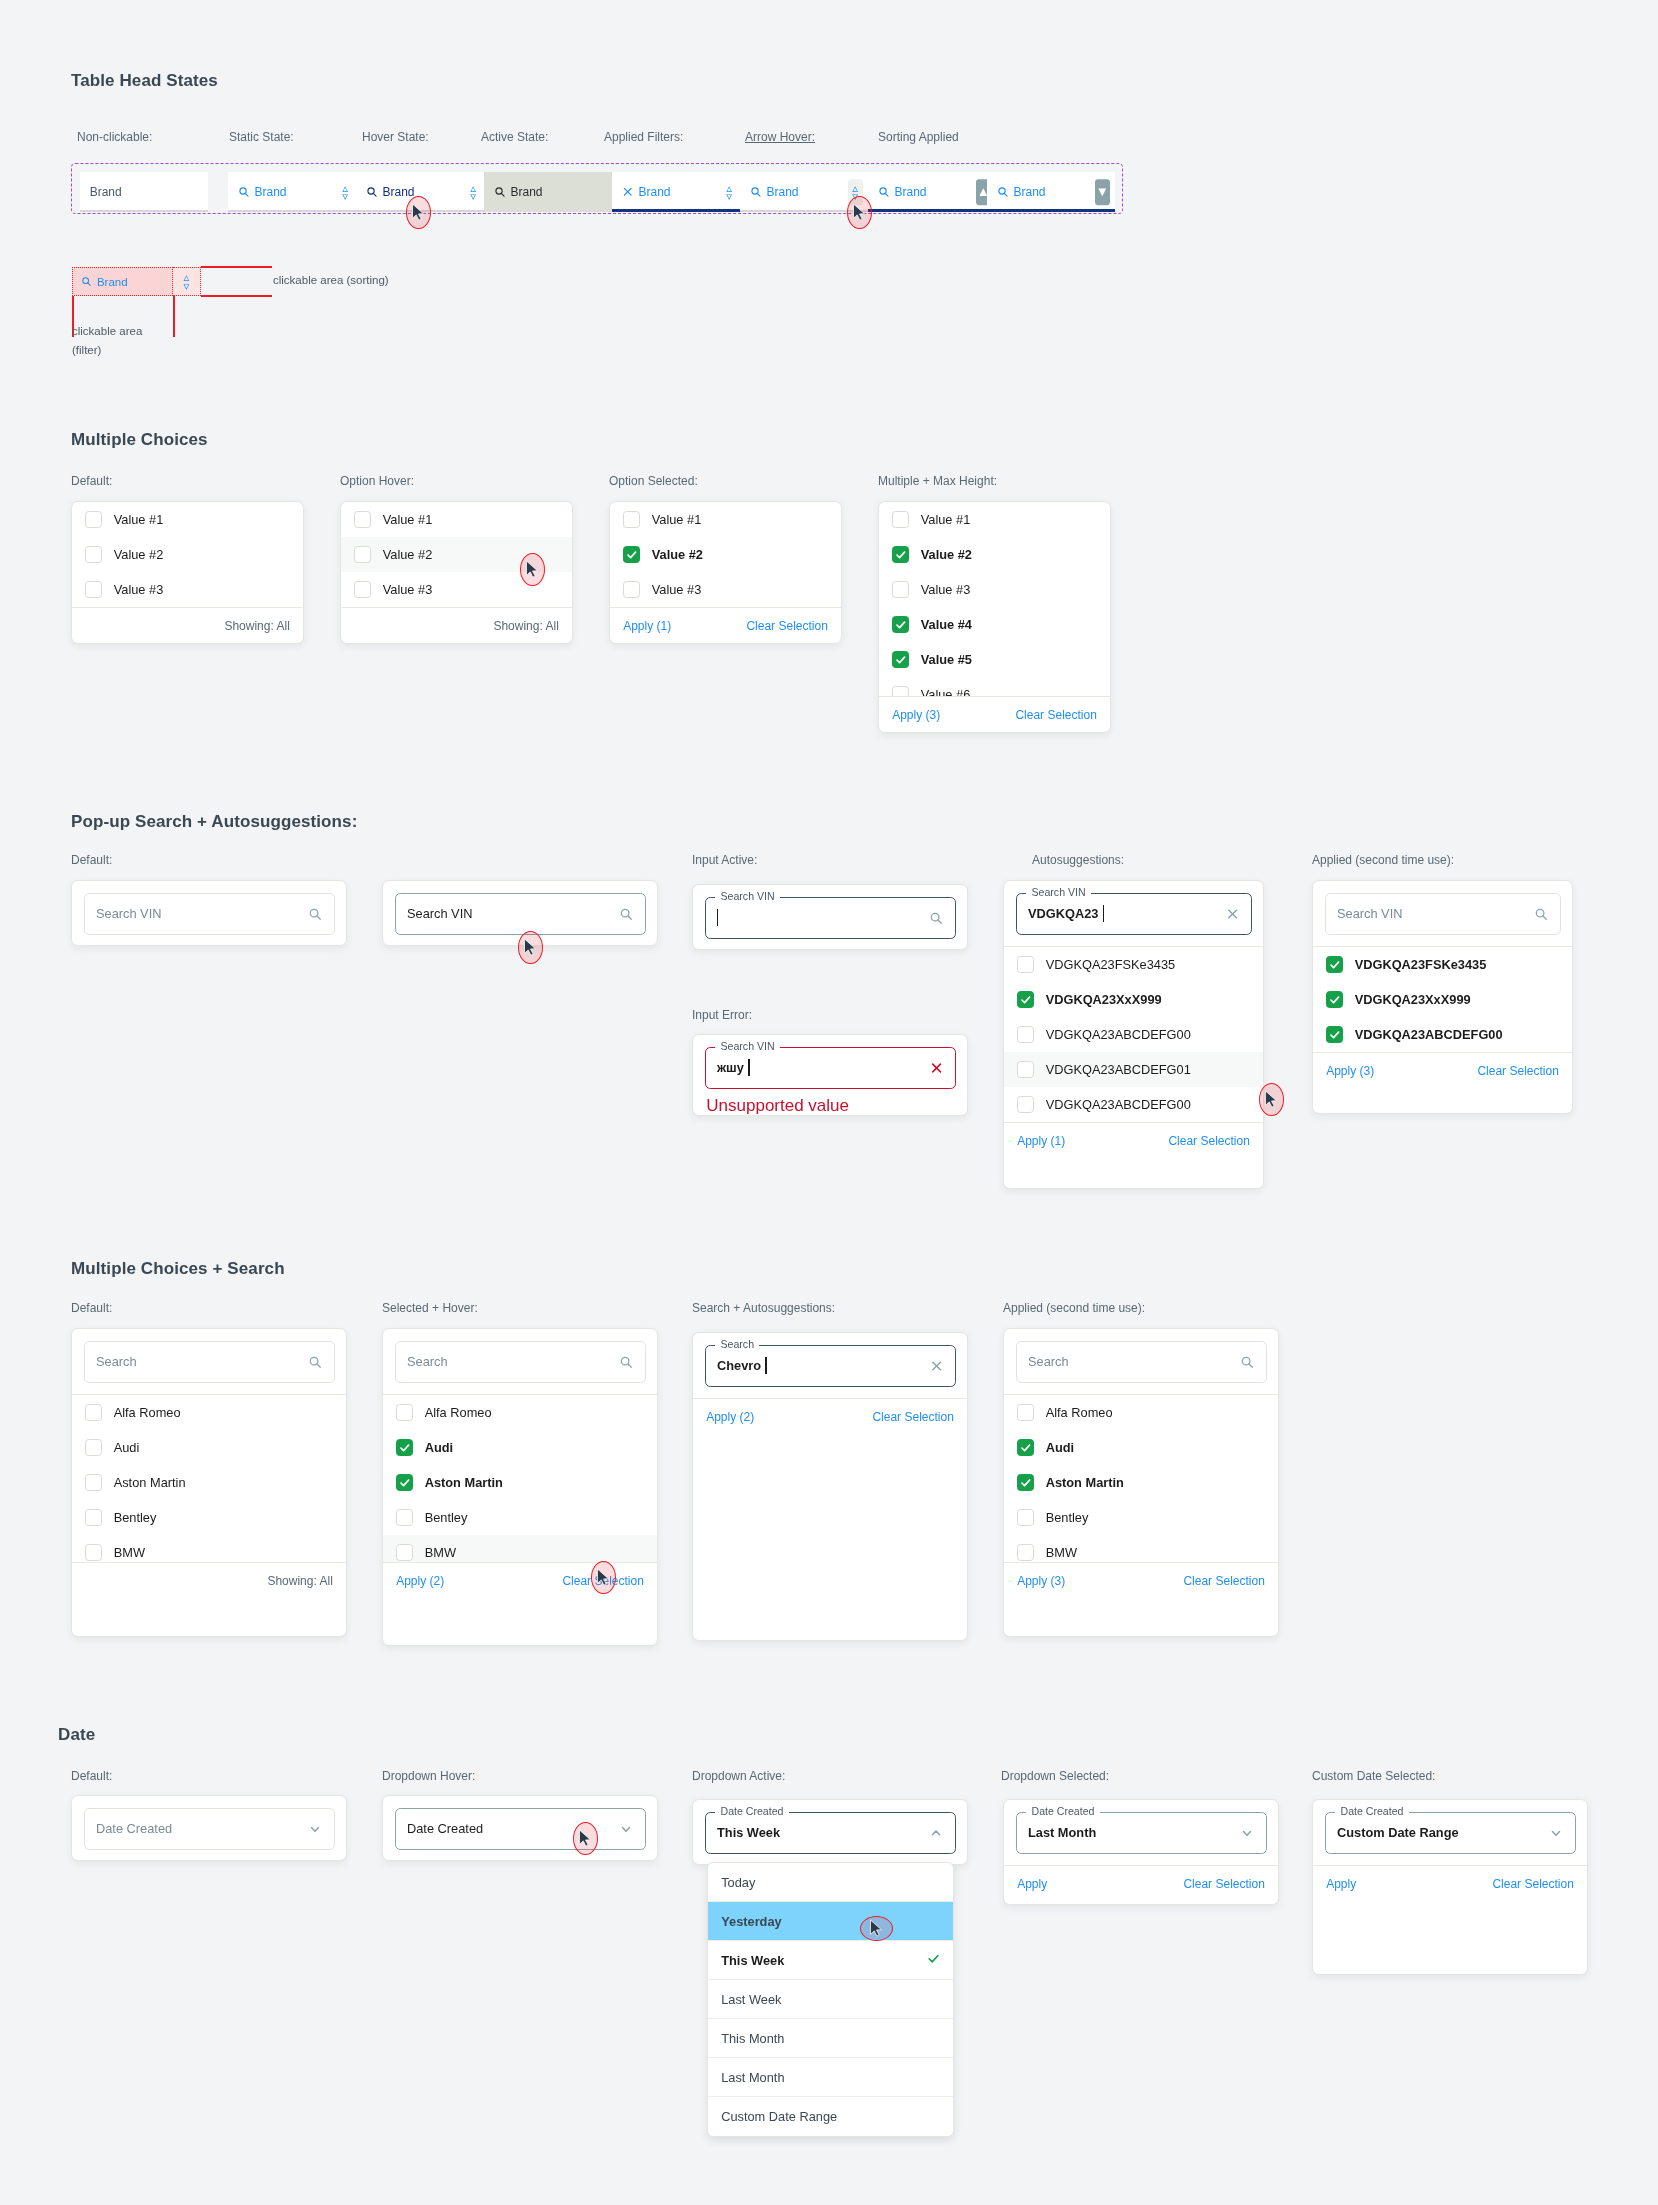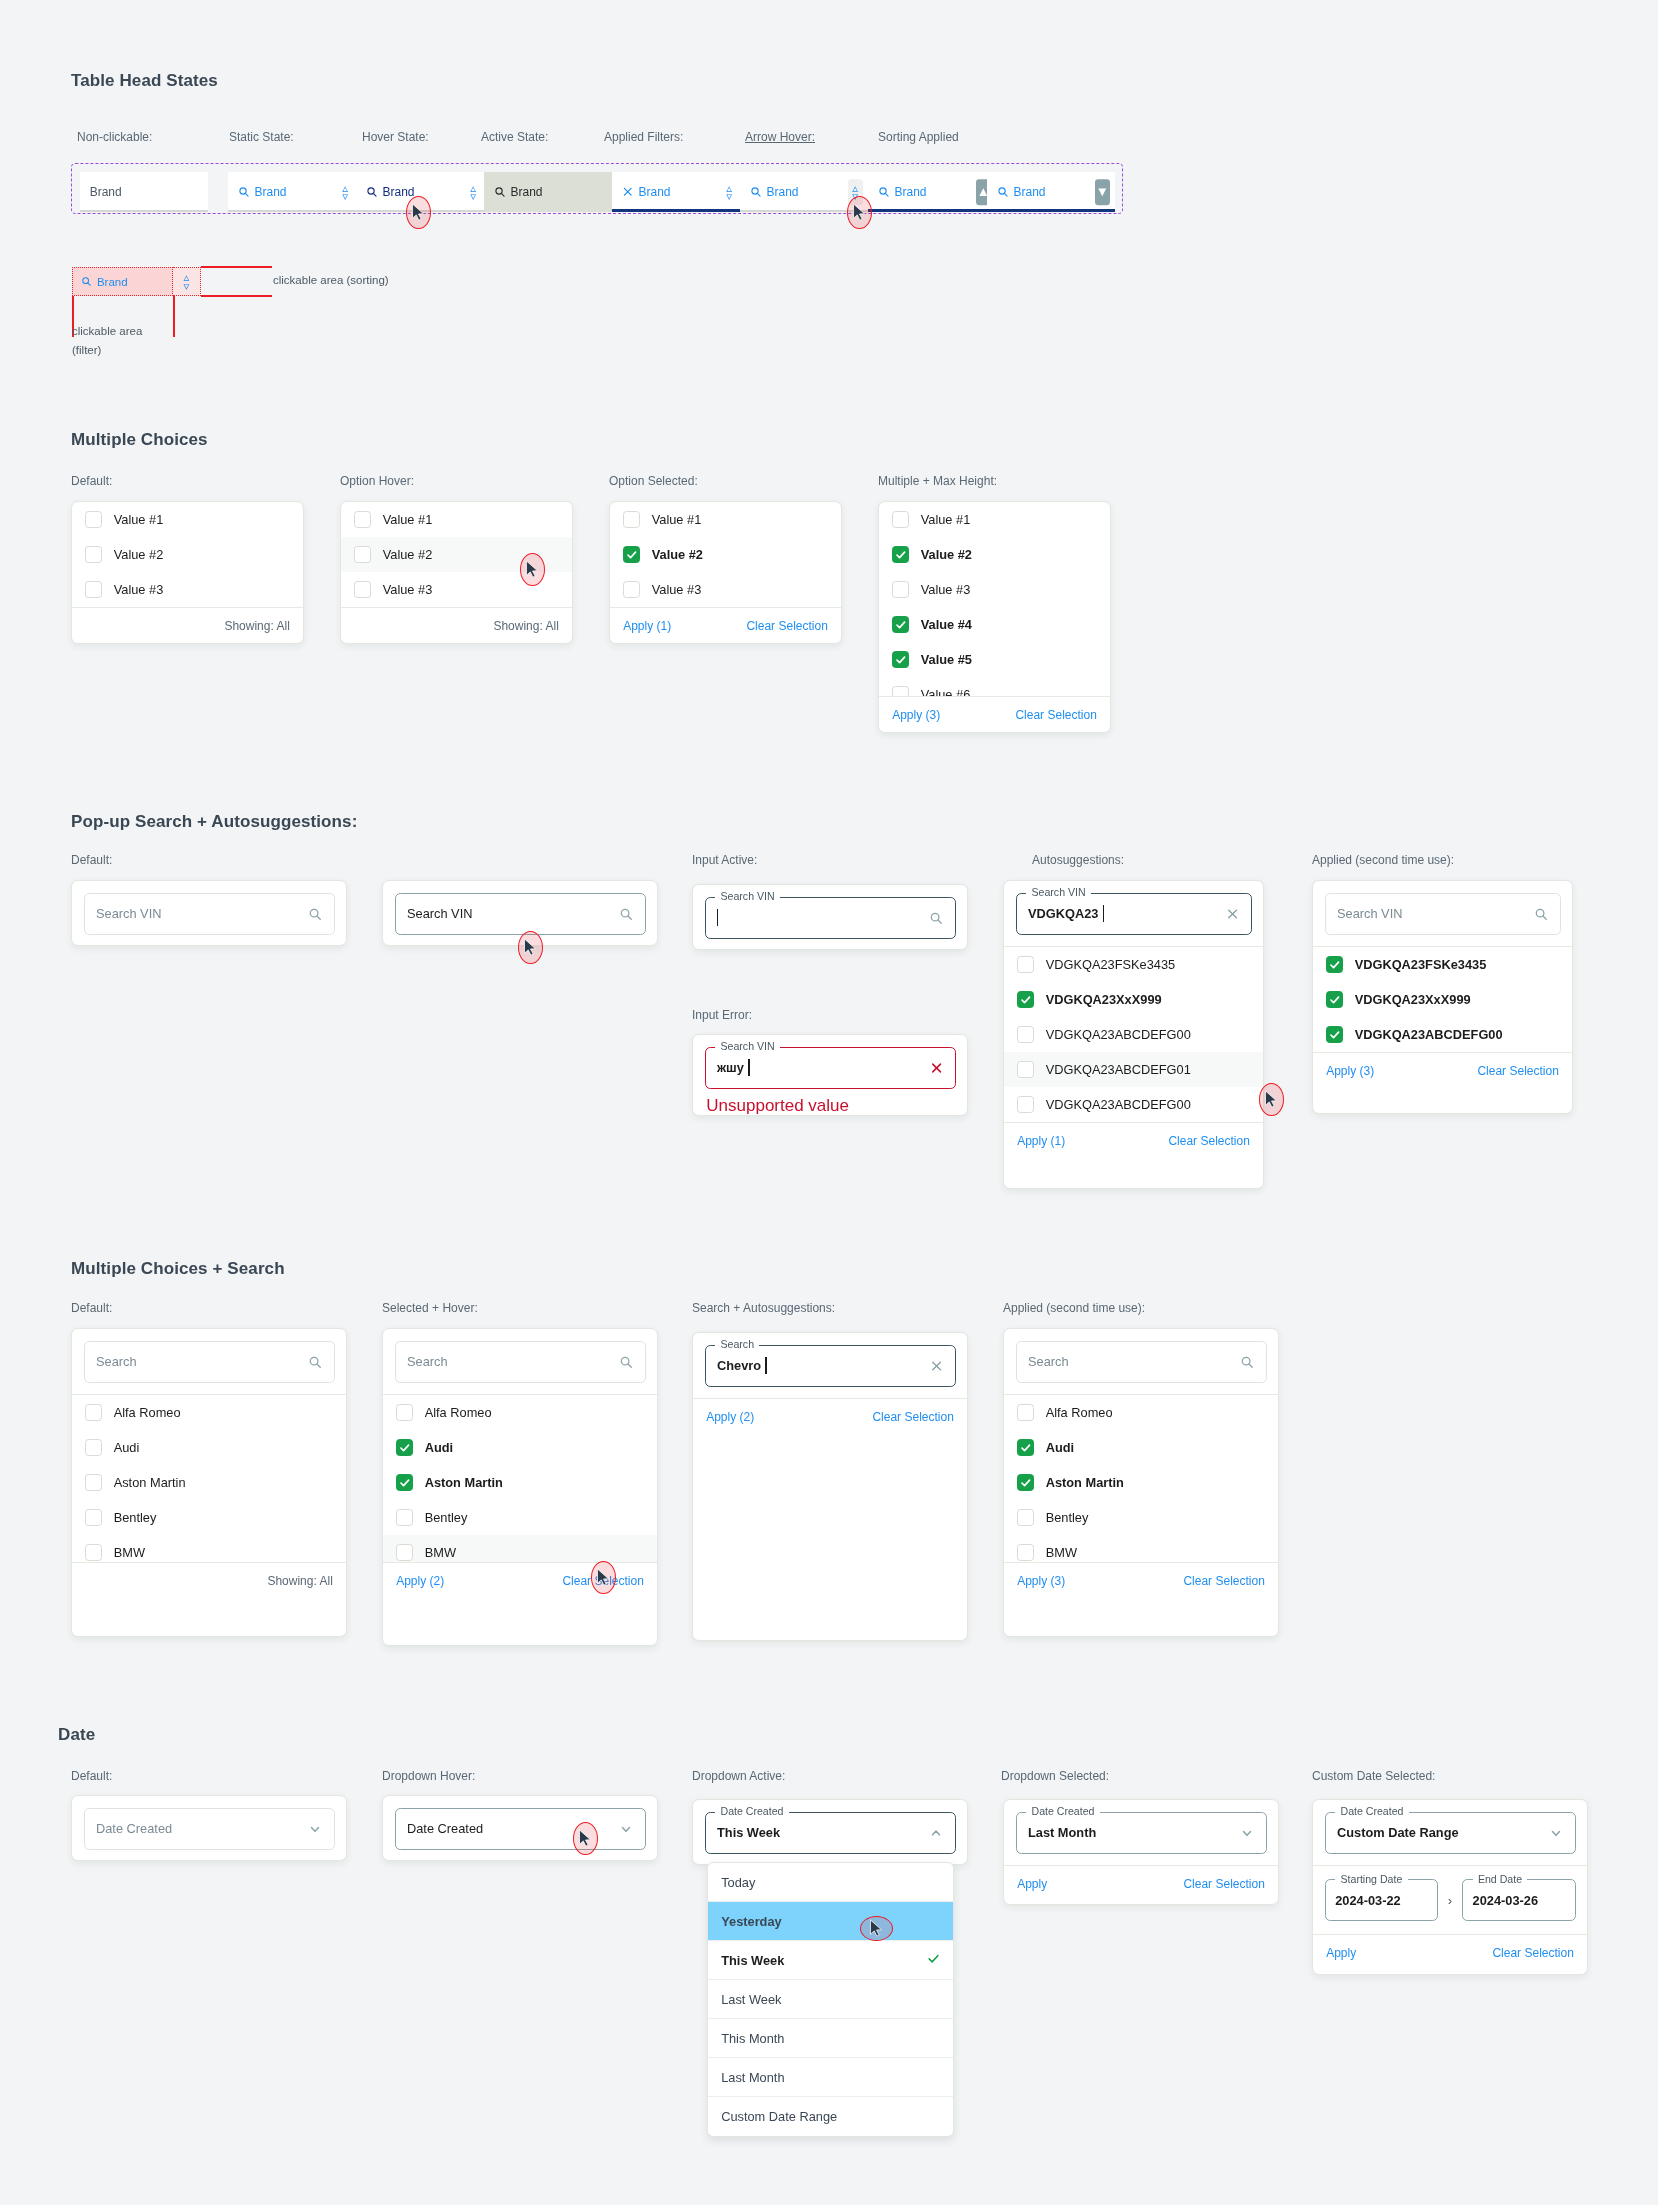--- a/index.html
+++ b/index.html
@@ -919,31 +919,20 @@
       <div class="field hoverline">
         <span class="legend">Date Created</span>
         <span class="val">Custom Date Range</span>
         <span class="right-ico">
           <svg viewBox="0 0 24 24" width="14" height="14" fill="none" stroke="#8aa3a8" stroke-width="2.6" stroke-linecap="round" stroke-linejoin="round">
               <polyline points="6,9.5 12,16 18,9.5"></polyline>
             </svg>
         </span>
       </div>
     </div>
-    <div class="date-row" style="border-top:0.9px solid #e7e9e3;">
-      <div class="date-box">
-        <span class="legend">Starting Date</span>
-        <span>2024-03-22</span>
-      </div>
-      <span class="date-arrow">›</span>
-      <div class="date-box">
-        <span class="legend">End Date</span>
-        <span>2024-03-26</span>
-      </div>
-    </div>
     <div class="card-foot">
       <span class="apply">Apply</span>
       <span class="clear">Clear Selection</span>
     </div>
   </div>
 
 </div>
 
 
 </body></html>

